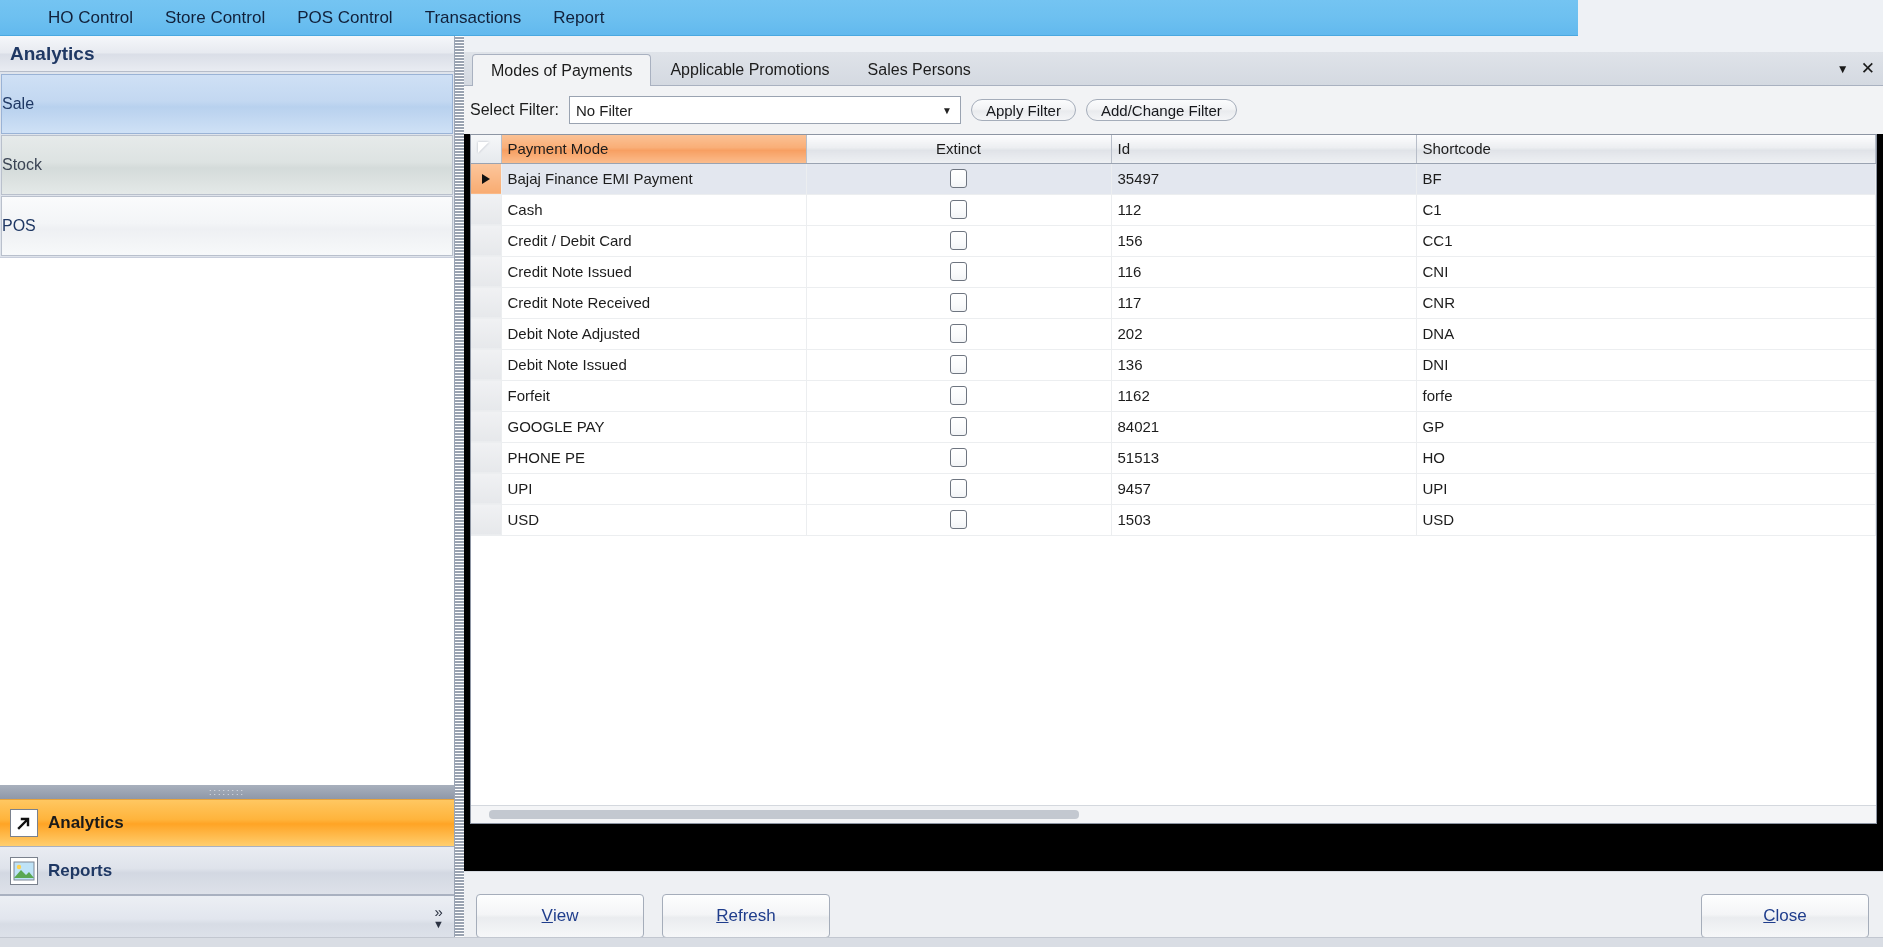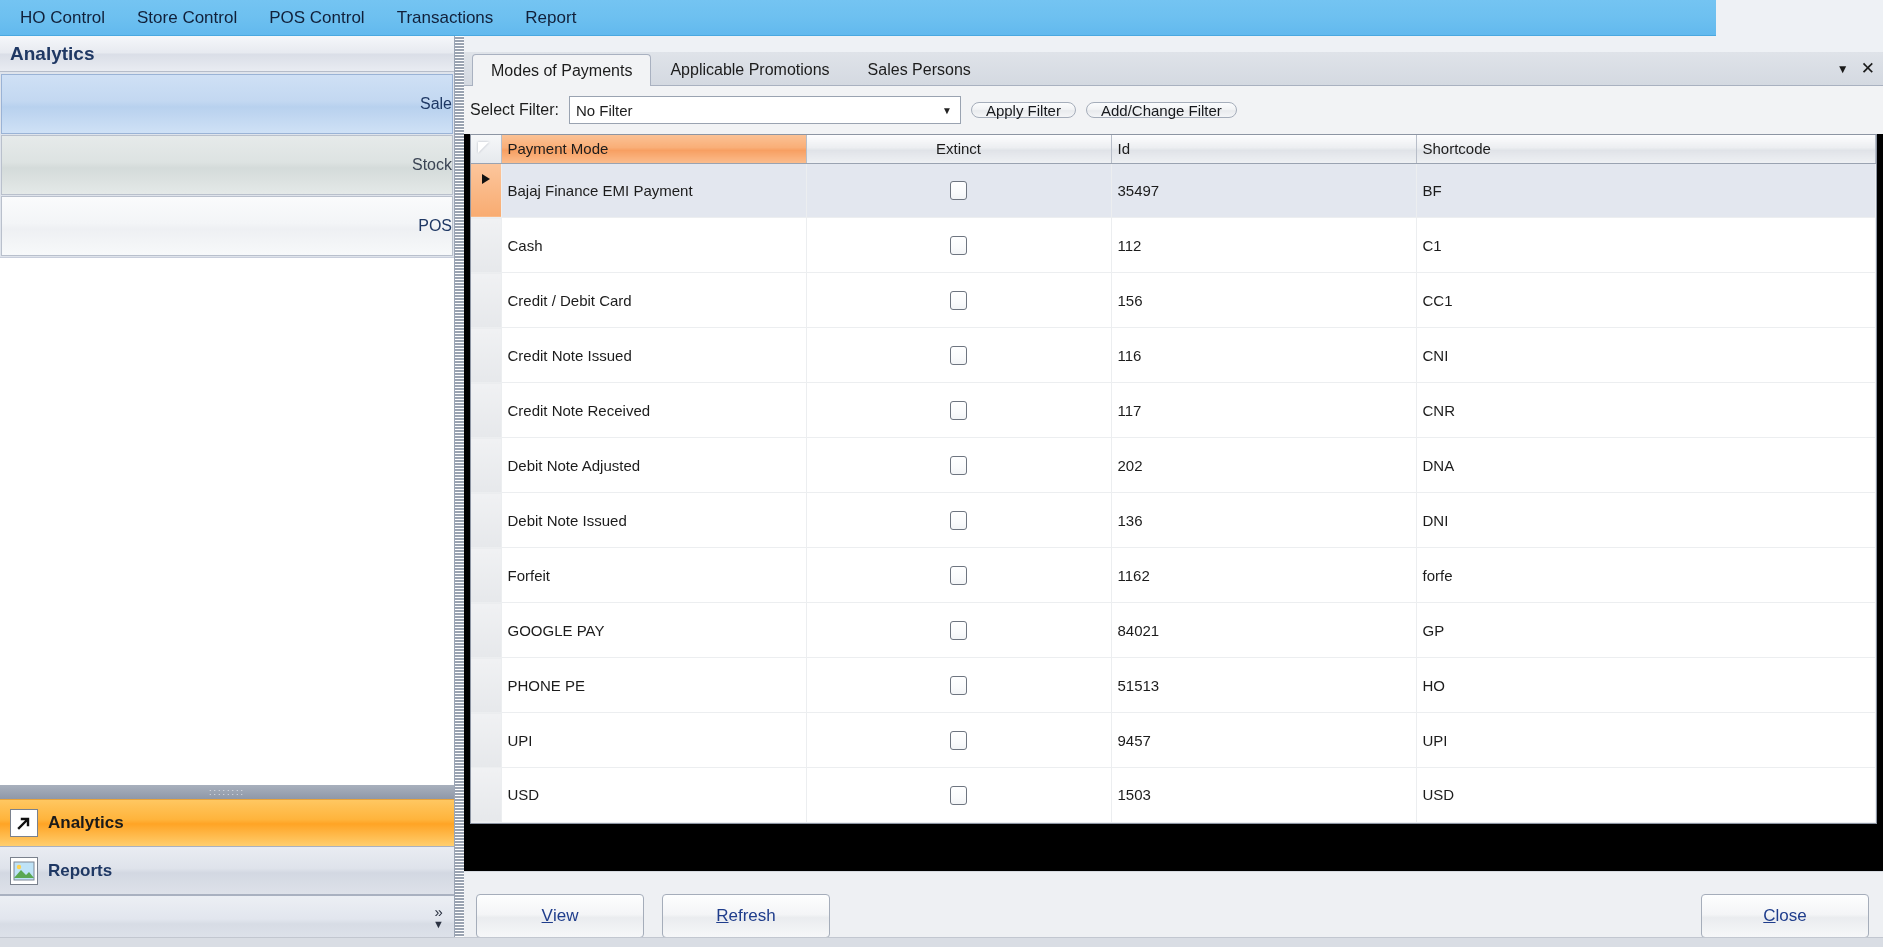--- a/index.html
+++ b/index.html
@@ -13,24 +13,24 @@
   }
   #app {
     position: relative;
     width: 1883px; height: 947px;
     background: #eef1f5;
   }
 
   
   #menubar {
     position: absolute; top: 0; left: 0;
-    width: 1716px; height: 36px;
+    width: 1578px; height: 36px;
     background: linear-gradient(to bottom, #74c4f2 0%, #6dc0f0 50%, #62b9ee 100%);
     display: flex; align-items: center;
-    padding-left: 4px;
+    padding-left: 32px;
     border-bottom: 1px solid #4aa8e0;
     text-align: center;
   }
   .menu-item {
     font-size: 17px; color: #11203a;
     padding: 4px 16px;
     cursor: default;
     white-space: nowrap;
   }
 
@@ -46,21 +46,21 @@
     height: 36px;
     background: linear-gradient(to bottom, #f5f7fa 0%, #e7eaf0 48%, #dadee7 52%, #e9ecf2 100%);
     border-bottom: 1px solid #b6bdca;
     display: flex; align-items: center;
     padding-left: 10px;
     font-size: 19px; font-weight: bold; color: #1f3864;
   }
   #sidebar-nav { padding: 2px 0 0 0; }
   .nav-btn {
     height: 60px; margin: 0 1px 1px 1px;
-    display: flex; align-items: center; justify-content: flex-end;
+    display: flex; align-items: center; justify-content: flex-start;
     font-size: 16px; color: #1f3864;
     border: 1px solid #b9c0cc;
     cursor: default;
   }
   .nav-btn.sale {
     background: linear-gradient(to bottom, #cfe0f5 0%, #c3d8f1 45%, #b8d1ee 55%, #cfe1f6 100%);
     border-color: #9ab3d6;
   }
   .nav-btn.stock {
     background: linear-gradient(to bottom, #e6eaea 0%, #dde3e2 45%, #d4dbda 55%, #e4e9e8 100%);
@@ -185,37 +185,37 @@
     padding: 0 0 0 6px;
     font-size: 15px; color: #1c1c1c;
     cursor: default;
   }
   #filter-select .arrow {
     width: 26px; height: 26px;
     display: flex; align-items: center; justify-content: center;
     font-size: 10px; color: #222;
   }
   .fbtn {
-    height: 16px; padding: 0 14px;
+    height: 22px; padding: 0 14px;
     font-size: 15px; color: #16181c;
     background: linear-gradient(to bottom, #fbfcfd 0%, #f2f3f5 45%, #e9ebee 55%, #f4f5f7 100%);
     border: 1px solid #a5adba;
     border-radius: 11px;
     display: flex; align-items: center; justify-content: center;
     cursor: default;
     white-space: nowrap;
   }
 
   
   #gridwrap {
     margin: 0 6px;
     height: 690px;
     background: #ffffff;
     border: 1px solid #8d95a3;
-    display: flex; flex-direction: row;
+    display: flex; flex-direction: column;
   }
   table.grid {
     width: 100%;
     border-collapse: collapse;
     table-layout: fixed;
     font-size: 15px;
     color: #1c1c1c;
   }
   table.grid th {
     height: 28px;

